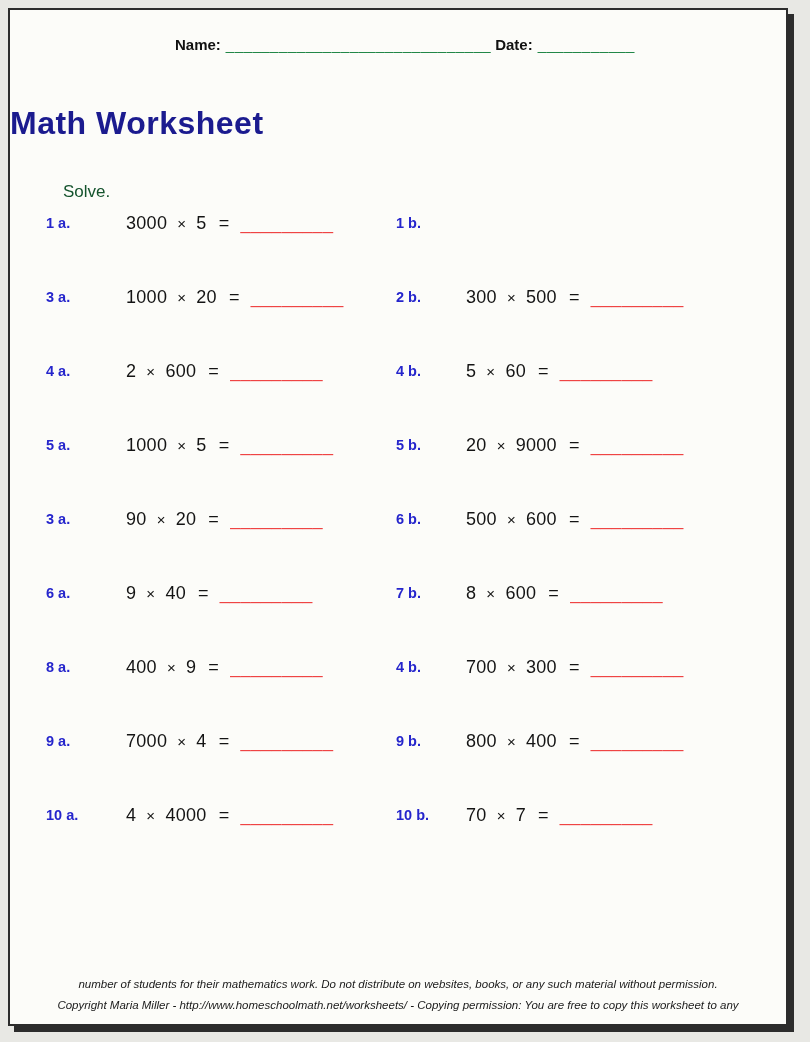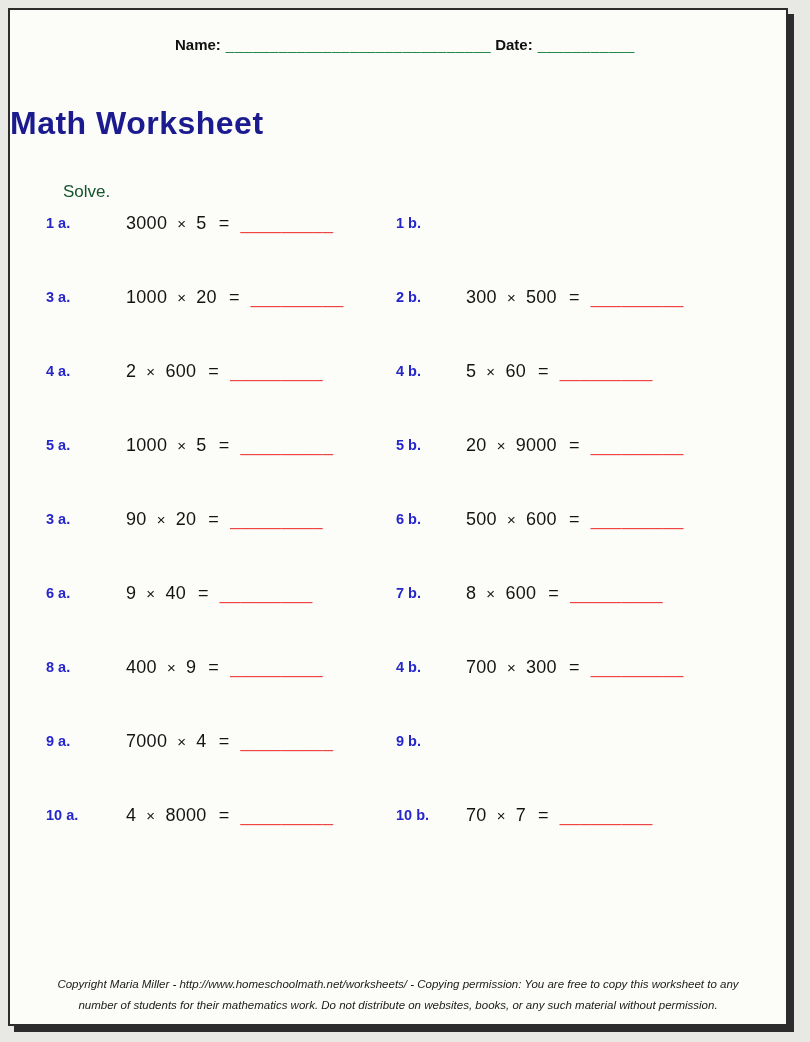--- a/index.html
+++ b/index.html
@@ -146,29 +146,30 @@
       <span class="pnum cola">8 a.</span>
       <span class="pexpr cola"><span>400</span><span class="op">×</span><span>9</span><span class="eq">=</span><span class="blank">_________</span></span>
       <span class="pnum colb">4 b.</span>
       <span class="pexpr"><span>700</span><span class="op">×</span><span>300</span><span class="eq">=</span><span class="blank">_________</span></span>
     </div>
 
     <div class="prow">
       <span class="pnum cola">9 a.</span>
       <span class="pexpr cola"><span>7000</span><span class="op">×</span><span>4</span><span class="eq">=</span><span class="blank">_________</span></span>
       <span class="pnum colb">9 b.</span>
+      <span class="pexpr"><span>800</span><span class="op">×</span><span>400</span><span class="eq">=</span><span class="blank">_________</span></span>
     </div>
 
     <div class="prow">
       <span class="pnum cola">10 a.</span>
-      <span class="pexpr cola"><span>4</span><span class="op">×</span><span>8000</span><span class="eq">=</span><span class="blank">_________</span></span>
+      <span class="pexpr cola"><span>4</span><span class="op">×</span><span>4000</span><span class="eq">=</span><span class="blank">_________</span></span>
       <span class="pnum colb">10 b.</span>
       <span class="pexpr"><span>70</span><span class="op">×</span><span>7</span><span class="eq">=</span><span class="blank">_________</span></span>
     </div>
 
   </div>
 
   <div class="footer">
+    <div>number of students for their mathematics work. Do not distribute on websites, books, or any such material without permission.</div>
     <div>Copyright Maria Miller - http://www.homeschoolmath.net/worksheets/ - Copying permission: You are free to copy this worksheet to any</div>
-    <div>number of students for their mathematics work. Do not distribute on websites, books, or any such material without permission.</div>
   </div>
 
 </div>
 
 </body></html>

